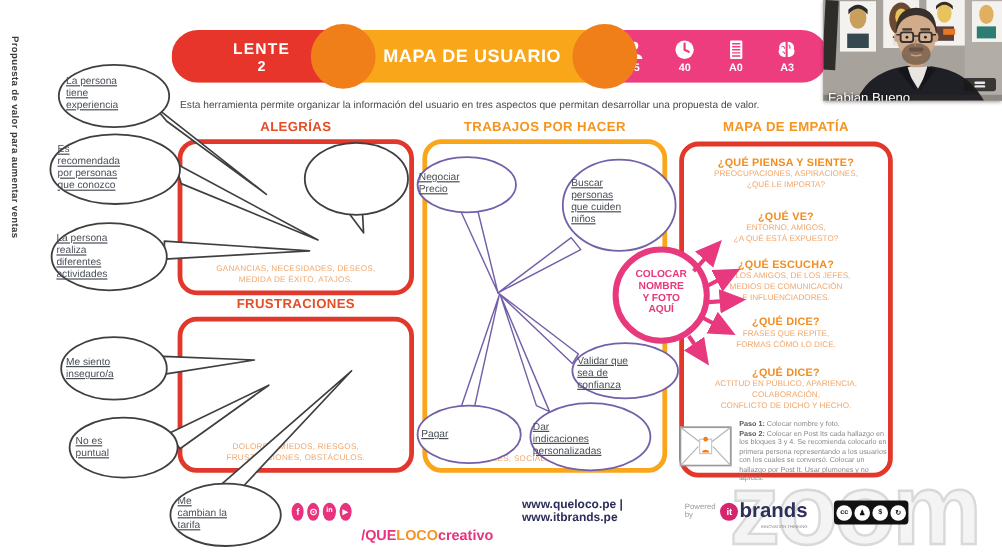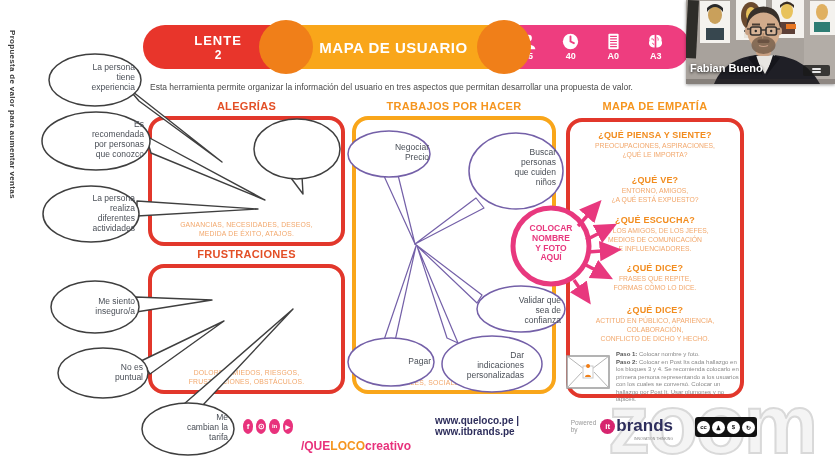--- a/index.html
+++ b/index.html
@@ -63,22 +63,22 @@
   #emp0 { left:572px; top:130px; } #emp1 { left:572px; top:175px; }
   #emp2 { left:572px; top:215px; } #emp3 { left:572px; top:263px; }
   #emp4 { left:572px; top:305px; }
 
   #steps { left:616px; top:351px; width:126px; z-index:2; font-size:6px;
     color:#8a8a8a; line-height:1.25; }
   #steps b { color:#555; }
   #envelope { left:566px; top:355px; z-index:2; }
 
   
-  .bub { text-align:right; font-size:8.5px; color:#4A4F57; line-height:1.18;
-    white-space:pre-line; z-index:4; }
+  .bub { text-align:left; font-size:8.5px; color:#4A4F57; line-height:1.18;
+    white-space:pre-line; z-index:4;text-decoration:underline; }
   #b0 { left:55px;  top:62px;  width:80px; }
   #b1 { left:48px;  top:119px; width:96px; }
   #b2 { left:47px;  top:193px; width:88px; }
   #b3 { left:55px;  top:296px; width:80px; }
   #b4 { left:63px;  top:362px; width:80px; }
   #b5 { left:148px; top:412px; width:80px; }
   #b6 { left:257px; top:133px; width:80px; }
   #b7 { left:349px; top:142px; width:80px; }
   #b8 { left:476px; top:147px; width:80px; }
   #b9 { left:481px; top:295px; width:80px; }
@@ -107,22 +107,22 @@
   #brand .bname { font-size:17px; font-weight:bold; color:#2E2E5C; margin-left:1px; }
   #brand .btag { position:absolute; right:0; bottom:-5px; font-size:3.5px; color:#888; }
   #ccbadge { left:695px; top:417px; width:62px; height:20px; background:#111;
     border-radius:3px; display:flex; align-items:center; justify-content:space-evenly; z-index:2; }
   #ccbadge .cci { width:13px; height:13px; border-radius:50%; background:#fff; color:#111;
     font-size:6px; font-weight:bold; display:flex; align-items:center; justify-content:center; }
 
   
   #webcam { left:686px; top:0; width:149px; height:84px; background:#a8a29c;
     overflow:hidden; z-index:10; box-shadow:0 1px 3px rgba(0,0,0,.4); }
-  #cam-name { position:absolute; left:4px; top:62px; color:#fff; font-size:11px;
-    font-weight:700; text-shadow:0 1px 3px rgba(0,0,0,.9); z-index:12; }
+  #cam-name { position:absolute; left:4px; top:76px; color:#fff; font-size:11px;
+    font-weight:400; text-shadow:0 1px 3px rgba(0,0,0,.9); z-index:12; }
   #cam-ctrl { position:absolute; right:5px; bottom:8px; width:27px; height:11px;
     background:rgba(25,25,25,.8); border-radius:2px; display:flex; flex-direction:column;
     justify-content:center; align-items:center; gap:1px; z-index:12; }
   #cam-ctrl i { display:block; width:9px; height:2px; background:#e8e8e8; border-radius:1px; }
 </style>
 </head>
 <body>
 
 <div id="stage">
 

